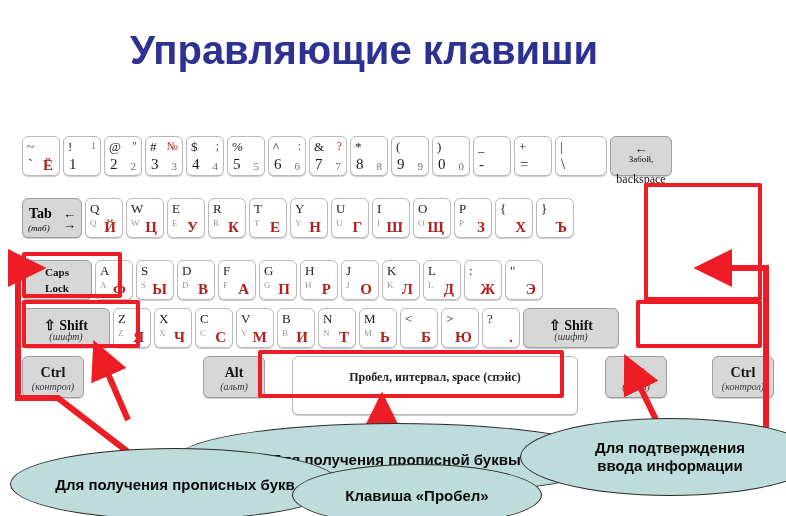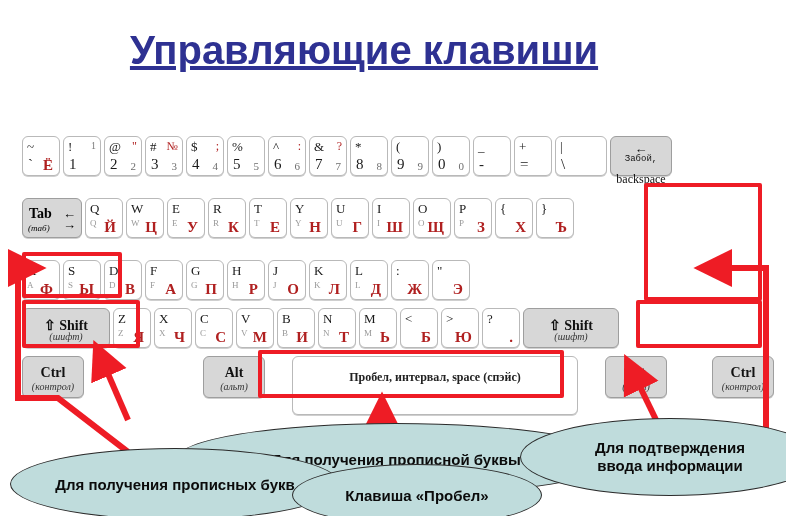--- a/index.html
+++ b/index.html
@@ -15,21 +15,20 @@
   
   #page-title{
     position:absolute;left:0;top:28px;width:728px;
     text-align:center;
     font-family:"Liberation Sans", sans-serif;
     font-weight:bold;
     font-size:40px;
     letter-spacing:0px;
     color:#2e3192;
     white-space:nowrap;
-    text-decoration:underline;
   }
 
   
   #keyboard{position:absolute;left:22px;top:136px;width:742px;height:262px;}
   .krow{position:absolute;left:0;display:flex;align-items:flex-start;}
   .key{
     position:relative;
     box-sizing:border-box;
     height:40px;
     width:38px;
@@ -75,21 +74,21 @@
   .tabmain{position:absolute;left:6px;top:7px;font-size:14px;font-weight:bold;font-family:"Liberation Serif",serif;}
   .tabsub{position:absolute;left:5px;bottom:4px;font-size:9px;font-style:italic;font-family:"Liberation Serif",serif;}
   .tabar1{position:absolute;right:5px;top:7px;font-size:13px;}
   .tabar2{position:absolute;right:5px;bottom:5px;font-size:13px;}
 
   .spacetxt{
     position:absolute;left:0;right:0;top:13px;text-align:center;
     font-family:"Liberation Serif", serif;font-size:12px;color:#222;font-weight:bold;
   }
   .bspa{position:absolute;left:0;right:0;top:4px;text-align:center;font-size:13px;color:#111;}
-  .bspt1{position:absolute;left:0;right:0;top:17px;text-align:center;font-size:9px;font-family:Liberation Mono, monospace;color:#111;}
+  .bspt1{position:absolute;left:0;right:0;top:17px;text-align:center;font-size:9px;font-family:Liberation Serif, serif;color:#111;}
   .bspt2{position:absolute;left:0;right:0;top:27px;text-align:center;font-size:12px;font-family:"Liberation Serif",serif;color:#111;margin-top:8px;}
 
   .enter-main{position:absolute;left:0;right:0;top:26px;text-align:center;font-size:15px;font-weight:bold;font-family:"Liberation Serif",serif;}
   .enter-sub{position:absolute;left:0;right:0;top:44px;text-align:center;font-size:10px;font-style:italic;font-family:"Liberation Serif",serif;}
   .enter-top{position:absolute;left:0;right:0;top:5px;text-align:center;font-size:10px;font-style:italic;font-family:"Liberation Serif",serif;color:#222;}
 
   
   .hbox{position:absolute;border:4px solid #ee1c25;border-radius:2px;box-sizing:border-box;}
 
   
@@ -282,20 +281,24 @@
           <span class="g br">Х</span>
         </div>
       <div class="key">
           <span class="g tl">}</span>
           <span class="g br">Ъ</span>
         </div>
     </div>
 
 
     <div class="krow" style="top:124px;left:0px;">
+      <div class="key dark w-caps">
+        <span class="lbl main sm" style="top:5px;">Caps</span>
+        <span class="lbl main sm" style="top:21px;">Lock</span>
+      </div>
       <div class="key">
           <span class="g tl">A</span>
           <span class="g blg">A</span>
           <span class="g br">Ф</span>
         </div>
       <div class="key">
           <span class="g tl">S</span>
           <span class="g blg">S</span>
           <span class="g br">Ы</span>
         </div>

